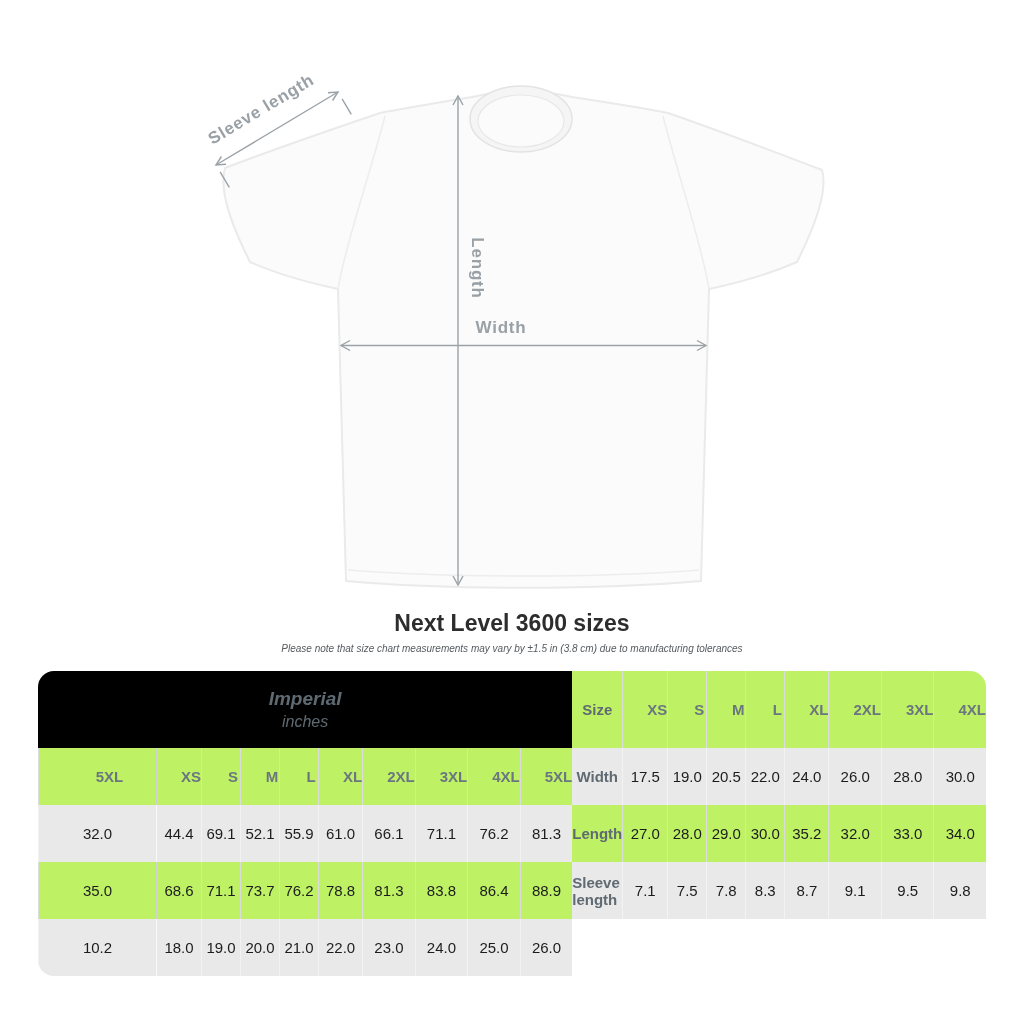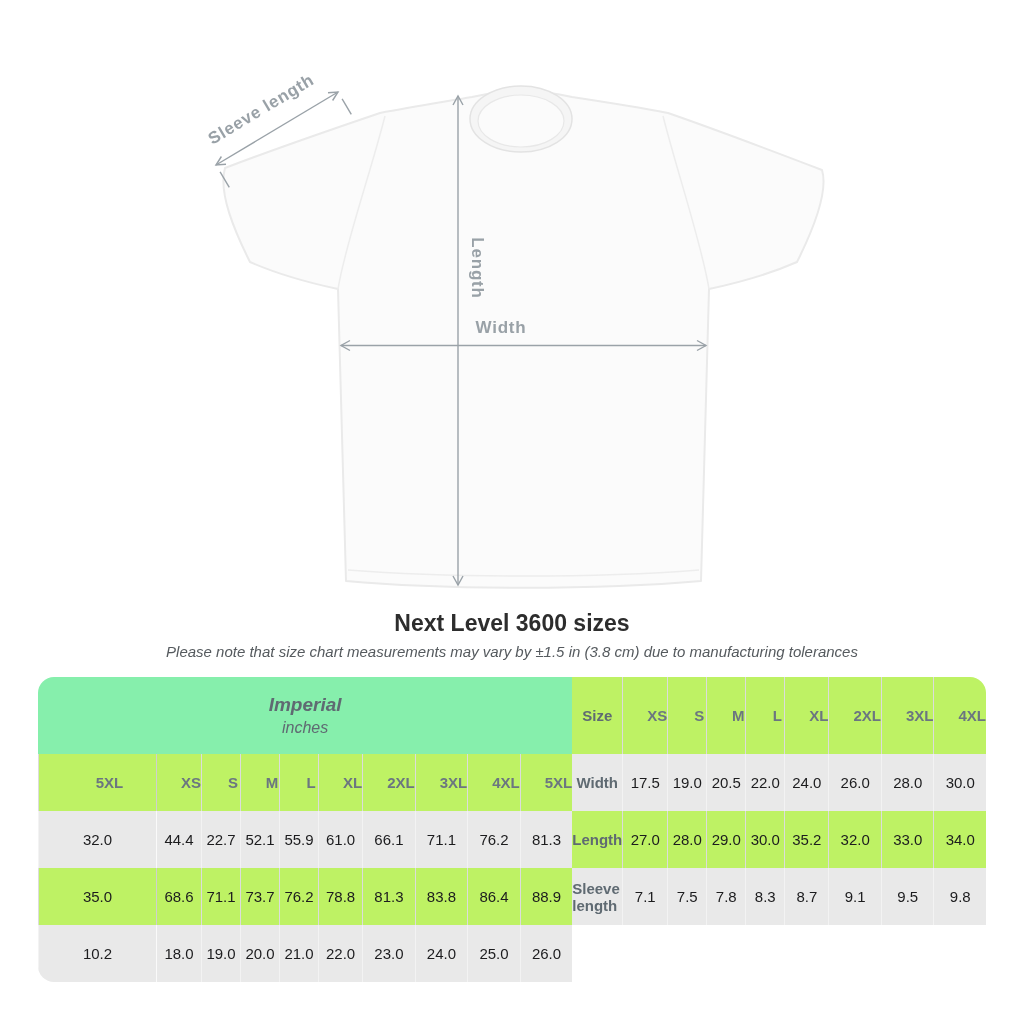--- a/index.html
+++ b/index.html
@@ -11,29 +11,29 @@
   .diagram{position:relative;width:1024px;height:598px;}
   .diagram svg{position:absolute;left:0;top:0;}
   .shirt-outline{fill:#fbfbfb;stroke:#eaeaea;stroke-width:2;stroke-linejoin:round;}
   .shirt-seam{fill:none;stroke:#ededed;stroke-width:1.5;}
   .collar-outer{fill:#f5f5f5;stroke:#e3e3e3;stroke-width:1.5;}
   .collar-inner{fill:#fbfbfb;stroke:#e8e8e8;stroke-width:1.2;}
   .dim-line{stroke:#9aa2a8;stroke-width:1.4;fill:none;}
   .dim-text{fill:#99a1a7;font-weight:bold;font-size:17px;letter-spacing:.8px;}
   
   .page-title{margin:12px 0 4px;text-align:center;font-size:23px;font-weight:bold;color:#2d2d2d;}
-  .subtitle{margin:6px 0 17px;text-align:center;font-style:italic;font-size:15px;color:#555a5e;}
+  .subtitle{margin:6px 0 17px;text-align:center;font-style:italic;font-size:10px;color:#555a5e;}
   
   .table-wrap{width:948px;margin:0 auto;border-radius:16px;overflow:hidden;}
   .grid{
     display:grid;
     grid-template-columns:118px repeat(18, 1fr);
     grid-template-rows:77px 57px 57px 57px 57px;
   }
-  .hdr{background:#86efac;display:flex;flex-direction:column;align-items:center;justify-content:center;gap:3px;}
+  .hdr{background:#000000;display:flex;flex-direction:column;align-items:center;justify-content:center;gap:3px;}
   .hdr.metric{border-left:1px solid rgba(255,255,255,.8);}
   .hdr-label{font-weight:bold;font-style:italic;font-size:19px;color:#5f6a72;}
   .hdr-sub{font-style:italic;font-size:16px;color:#5f6a72;}
   .cell{display:flex;align-items:center;justify-content:center;font-size:15px;border-left:1px solid transparent;}
   .label-cell{font-weight:bold;color:#5f6a72;border-left:none;}
   .size-cell{font-weight:bold;color:#6b7680;padding-left:24px;}
   .value-cell{color:#1c1c1e;}
   .row-white{background:#bef264;text-align:right;}
   .row-gray{background:#e9e9e9;}
   .row-white.size-cell,.row-white.value-cell{border-left-color:#dcdcdc;}
@@ -130,21 +130,21 @@
         <div class="cell value-cell row-gray">17.5</div>
         <div class="cell value-cell row-gray">19.0</div>
         <div class="cell value-cell row-gray">20.5</div>
         <div class="cell value-cell row-gray">22.0</div>
         <div class="cell value-cell row-gray">24.0</div>
         <div class="cell value-cell row-gray">26.0</div>
         <div class="cell value-cell row-gray">28.0</div>
         <div class="cell value-cell row-gray">30.0</div>
         <div class="cell value-cell row-gray">32.0</div>
         <div class="cell value-cell row-gray section-start">44.4</div>
-        <div class="cell value-cell row-gray">22.7</div>
+        <div class="cell value-cell row-gray">69.1</div>
         <div class="cell value-cell row-gray">52.1</div>
         <div class="cell value-cell row-gray">55.9</div>
         <div class="cell value-cell row-gray">61.0</div>
         <div class="cell value-cell row-gray">66.1</div>
         <div class="cell value-cell row-gray">71.1</div>
         <div class="cell value-cell row-gray">76.2</div>
         <div class="cell value-cell row-gray">81.3</div>
         <div class="cell label-cell row-white">Length</div>
         <div class="cell value-cell row-white">27.0</div>
         <div class="cell value-cell row-white">28.0</div>

